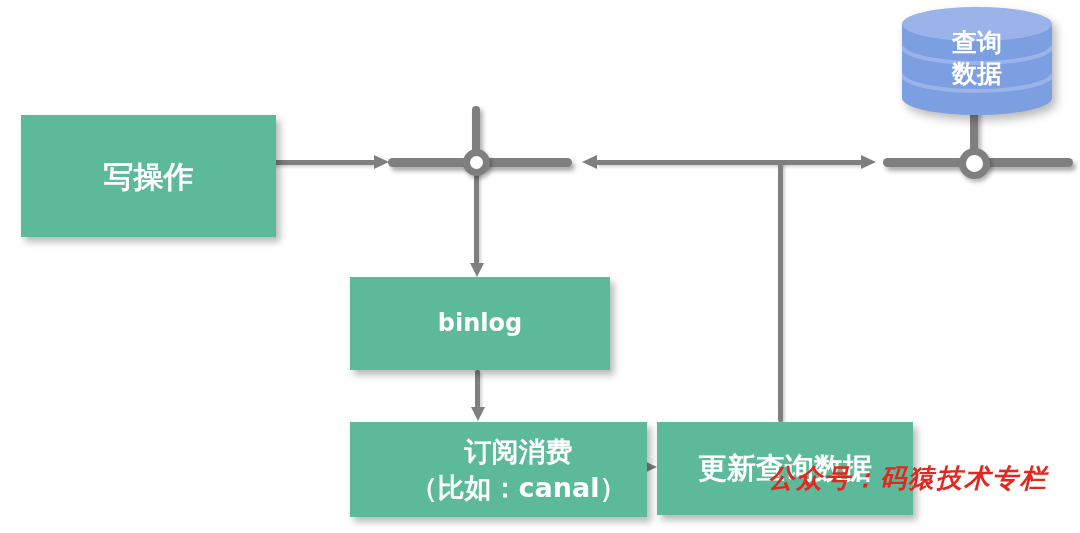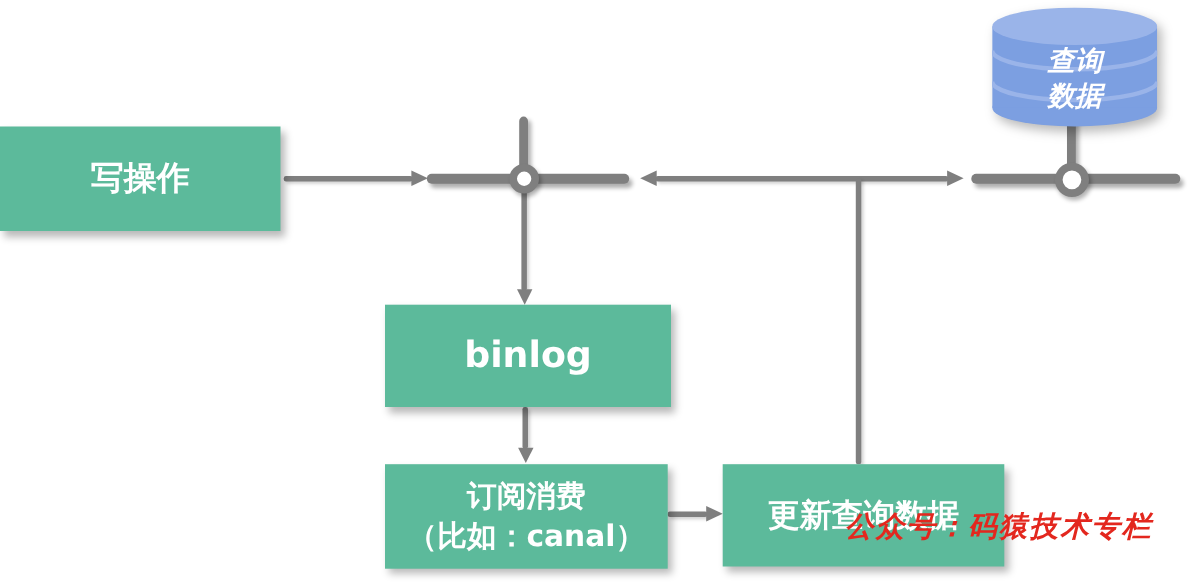--- a/index.html
+++ b/index.html
@@ -38,23 +38,23 @@
   .cyl-label{
     position:absolute;width:100%;text-align:center;color:#ffffff;font-weight:bold;
     white-space:pre-line;line-height:1.25;pointer-events:none;
   }
   #watermark{
     position:absolute;left:768px;top:461px;width:340px;
     font-family:"DejaVu Serif","Liberation Serif",serif;
     font-style:italic;font-weight:bold;font-size:26px;color:var(--wm);
     letter-spacing:2px;z-index:30;white-space:nowrap;
   }
-  #write-op{left:0;top:115px;width:255px;height:95px;font-size:30px;}
-  #binlog{left:350px;top:277px;width:260px;height:93px;font-size:33px;}
-  #subscribe{left:350px;top:422px;width:257px;height:95px;font-size:27px;}
+  #write-op{left:21px;top:115px;width:255px;height:122px;font-size:30px;}
+  #binlog{left:350px;top:277px;width:260px;height:93px;font-size:24px;}
+  #subscribe{left:350px;top:422px;width:257px;height:95px;font-size:27px;padding-left:40px;}
   #update-query{left:657px;top:422px;width:256px;height:93px;font-size:29px;}
 </style>
 </head>
 <body>
 
 <div id="stage">
 
   <div class="hline" style="left:258px;top:160px;width:117px;"></div>
   <div class="ah right" style="left:374px;top:155px;"></div>
 
@@ -91,18 +91,18 @@
 
 
   <div class="cyl" style="left:902px;top:6px;width:150px;height:110px;">
     <svg width="150" height="110" viewBox="0 0 150 110">
       <ellipse cx="75" cy="92" rx="75" ry="17" fill="var(--blue)"></ellipse>
       <rect x="0" y="18" width="150" height="74" fill="var(--blue)"></rect>
       <path d="M0,40 a75,17 0 0 0 150,0" stroke="var(--blue-top)" stroke-width="4" fill="none"></path>
       <path d="M0,68 a75,17 0 0 0 150,0" stroke="var(--blue-top)" stroke-width="4" fill="none"></path>
       <ellipse cx="75" cy="18" rx="75" ry="17" fill="var(--blue-top)"></ellipse>
     </svg>
-    <div class="cyl-label" style="top:34px;font-size:25px;font-style:italic;">查询
+    <div class="cyl-label" style="top:21px;font-size:25px;">查询
 数据</div>
   </div>
 
   <div id="watermark">公众号：码猿技术专栏</div>
 </div>
 
 </body></html>

